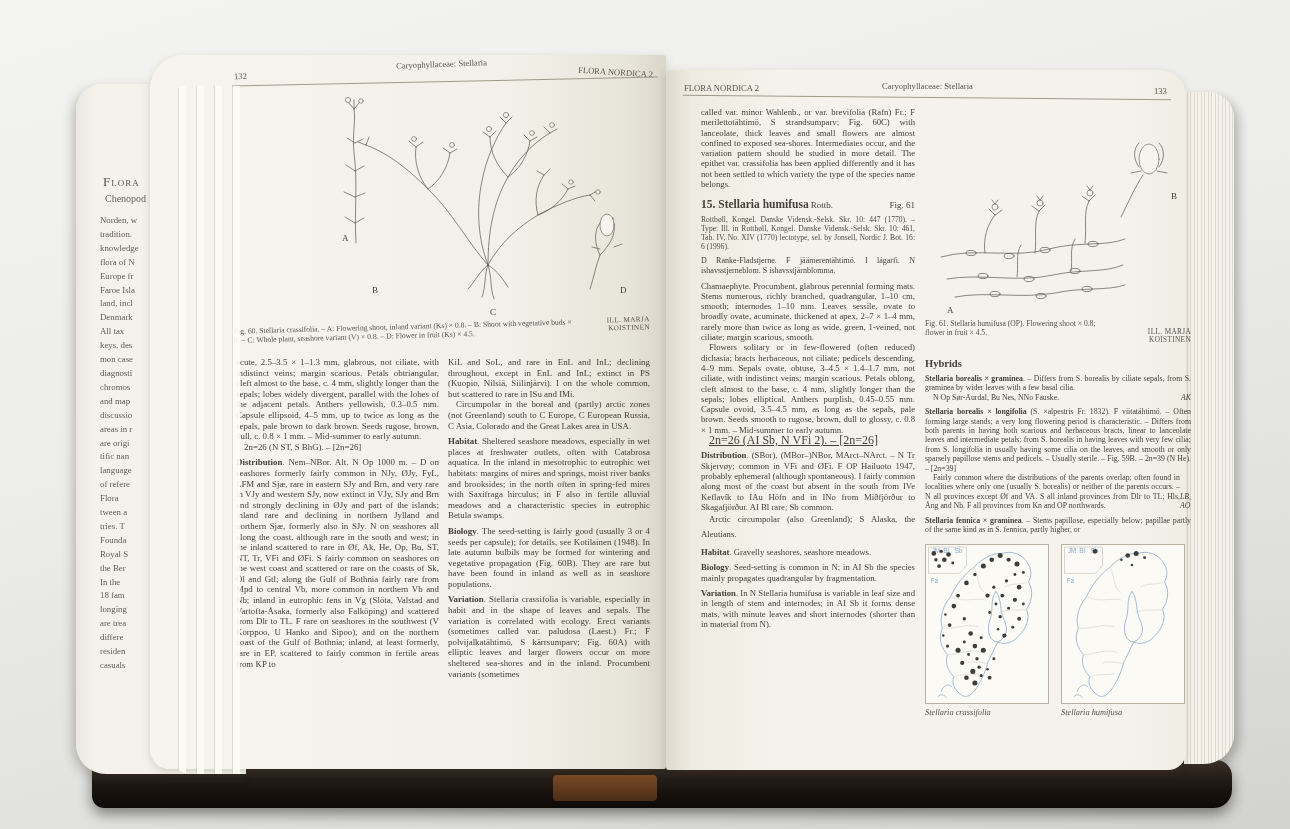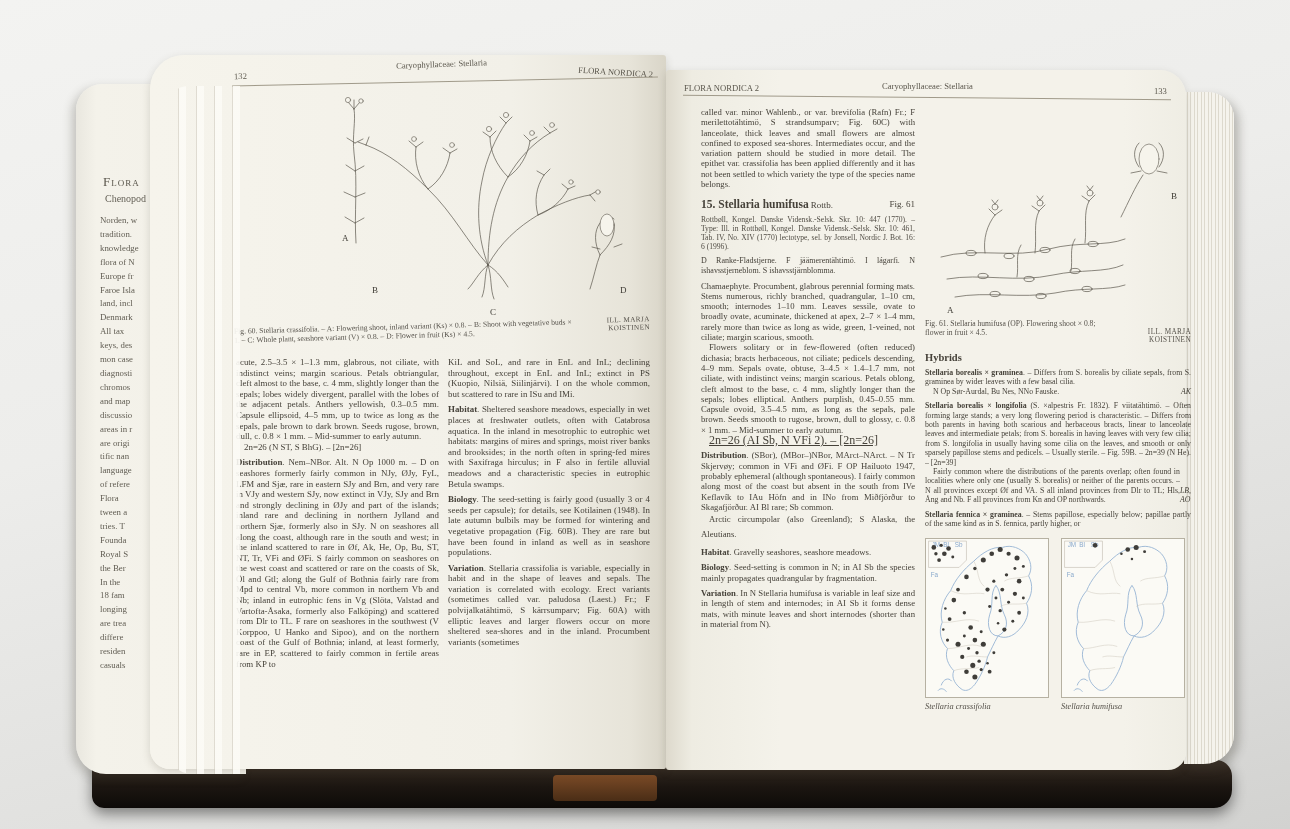--- a/index.html
+++ b/index.html
@@ -36,25 +36,25 @@
   .hdr{position:absolute;font-size:8.6px;color:#5a564c;white-space:nowrap;}
   .rule{position:absolute;height:1px;background:#a09a8a;}
   .cols{position:absolute;display:flex;}
   .col p{margin:0 0 0 0;font-size:8.9px;line-height:10.6px;text-align:justify;}
   .col p.sp{margin-top:5px;}
   .col .lead{font-weight:bold;}
   .caption{font-size:7.6px;line-height:9.2px;color:#55514a;}
   .credit{font-size:7.2px;letter-spacing:.4px;color:#55514a;text-align:right;}
   .nomen{font-size:7.6px !important;line-height:9px !important;color:#504c44;}
   .vern{font-size:8px !important;line-height:9.6px !important;}
-  .sp-head{display:flex;justify-content:space-between;align-items:center;margin:9px 0 5px 0;}
+  .sp-head{display:flex;justify-content:space-between;align-items:flex-end;margin:9px 0 5px 0;}
   .sp-head .nm{font-weight:bold;font-size:11.5px;}
   .sp-head .au{font-size:9px;font-weight:normal;}
   .sp-head .fg{font-size:9px;}
-  .hyb-head{font-weight:bold;font-size:10.5px;margin:8px 0 5px 0;}
+  .hyb-head{font-weight:bold;font-size:10.5px;margin:14px 0 5px 0;}
   .hyb{font-size:7.8px !important;line-height:9.4px !important;}
   .hyb-loc{display:flex;justify-content:space-between;font-size:7.8px !important;line-height:9.4px !important;}
   .hyb-loc .auth{font-style:italic;}
   .figure svg{display:block;}
   .fig-label{font-size:9px;fill:#3f3c35;font-family:"Liberation Serif",serif;}
   .maps-row{display:flex;gap:14px;margin-top:9px;}
   .map-panel{width:122px;}
   .map-frame{border:1px solid #b6b1a2;background:#fbfaf5;}
   .map-cap{font-style:italic;font-size:8.3px;color:#55514a;}
   .mtxt{font-size:6px;fill:#8aa9cc;font-family:"Liberation Sans",sans-serif;}
@@ -167,20 +167,21 @@
     </div>
 
     <div class="cols" style="left:86px;top:302px;width:414px;gap:9px;">
       <div class="col" style="width:203px;">
         <p>acute, 2.5–3.5 × 1–1.3 mm, glabrous, not ciliate, with indistinct veins; margin scarious. Petals obtriangular, cleft almost to the base, c. 4 mm, slightly longer than the sepals; lobes widely divergent, parallel with the lobes of the adjacent petals. Anthers yellowish, 0.3–0.5 mm. Capsule ellipsoid, 4–5 mm, up to twice as long as the sepals, pale brown to dark brown. Seeds rugose, brown, dull, c. 0.8 × 1 mm. – Mid-summer to early autumn.</p>
         <p style="text-indent:8px;">2n=26 (N ST, S BhG). – [2n=26]</p>
         <p class="sp"><span class="lead">Distribution</span><span>. Nem–NBor. Alt. N Op 1000 m. – D on seashores formerly fairly common in NJy, ØJy, FyL, LFM and Sjæ, rare in eastern SJy and Brn, and very rare in VJy and western SJy, now extinct in VJy, SJy and Brn and strongly declining in ØJy and part of the islands; inland rare and declining in northern Jylland and northern Sjæ, formerly also in SJy. N on seashores all along the coast, although rare in the south and west; in the inland scattered to rare in Øf, Ak, He, Op, Bu, ST, NT, Tr, VFi and ØFi. S fairly common on seashores on the west coast and scattered or rare on the coasts of Sk, Öl and Gtl; along the Gulf of Bothnia fairly rare from Mpd to central Vb, more common in northern Vb and Nb; inland in eutrophic fens in Vg (Slöta, Valstad and Vartofta-Åsaka, formerly also Falköping) and scattered from Dlr to TL. F rare on seashores in the southwest (V Korppoo, U Hanko and Sipoo), and on the northern coast of the Gulf of Bothnia; inland, at least formerly, rare in EP, scattered to fairly common in fertile areas from KP to</span></p>
       </div>
       <div class="col" style="width:202px;">
         <p>KiL and SoL, and rare in EnL and InL; declining throughout, except in EnL and InL; extinct in PS (Kuopio, Nilsiä, Siilinjärvi). I on the whole common, but scattered to rare in ISu and IMi.</p>
+        <p style="text-indent:8px;">Circumpolar in the boreal and (partly) arctic zones (not Greenland) south to C Europe, C European Russia, C Asia, Colorado and the Great Lakes area in USA.</p>
         <p class="sp"><span class="lead">Habitat</span><span>. Sheltered seashore meadows, especially in wet places at freshwater outlets, often with Catabrosa aquatica. In the inland in mesotrophic to eutrophic wet habitats: margins of mires and springs, moist river banks and brooksides; in the north often in spring-fed mires with Saxifraga hirculus; in F also in fertile alluvial meadows and a characteristic species in eutrophic Betula swamps.</span></p>
         <p class="sp"><span class="lead">Biology</span><span>. The seed-setting is fairly good (usually 3 or 4 seeds per capsule); for details, see Kotilainen (1948). In late autumn bulbils may be formed for wintering and vegetative propagation (Fig. 60B). They are rare but have been found in inland as well as in seashore populations.</span></p>
         <p class="sp"><span class="lead">Variation</span><span>. Stellaria crassifolia is variable, especially in habit and in the shape of leaves and sepals. The variation is correlated with ecology. Erect variants (sometimes called var. paludosa (Laest.) Fr.; F polvijalkatähtimö, S kärrsumparv; Fig. 60A) with elliptic leaves and larger flowers occur on more sheltered sea-shores and in the inland. Procumbent variants (sometimes</span></p>
       </div>
     </div>
   </div>
   <div class="left-curves"></div>
 
   <div class="page right">
     <div class="hdr ed" style="left:18px;top:13px;">FLORA NORDICA 2</div>

